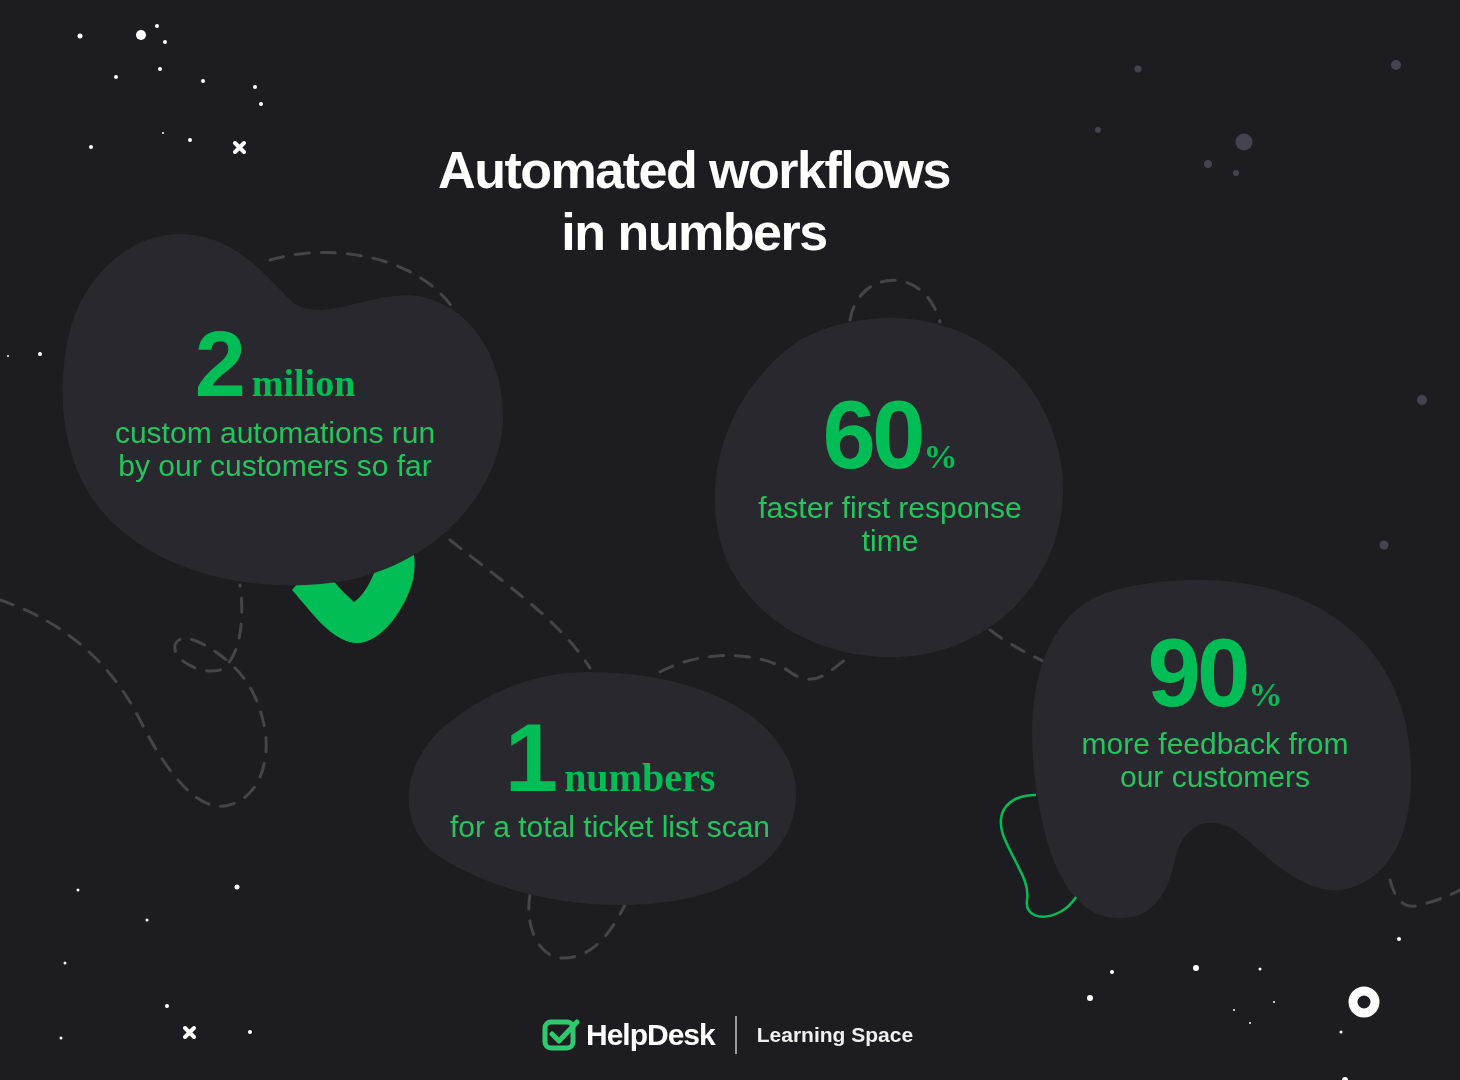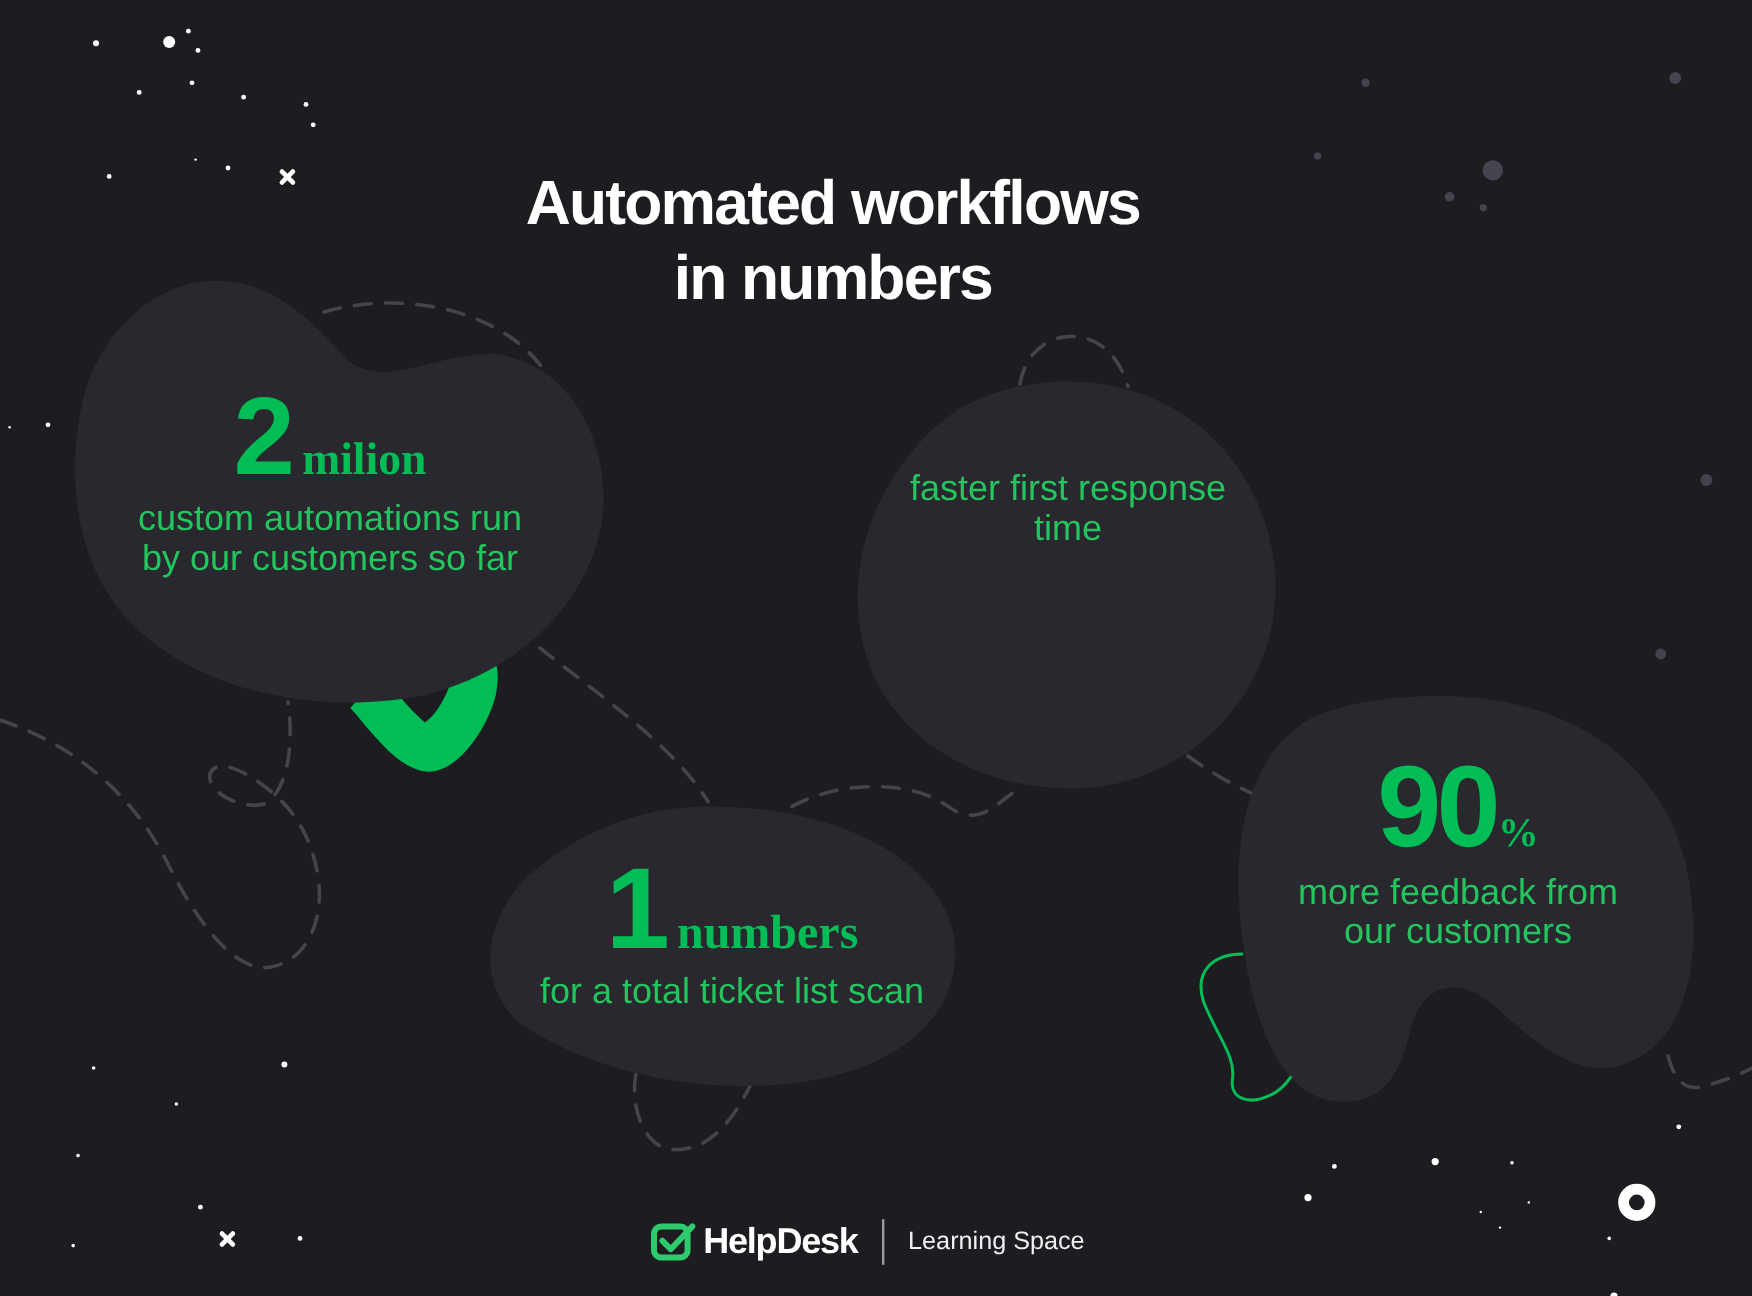--- a/index.html
+++ b/index.html
@@ -40,21 +40,21 @@
   #stat-4 .num { font-size: 96px; line-height: 96px; }
   #stat-4 .unit { font-size: 34px; margin-left: 2px; }
 
   .footer {
     position: absolute; top: 998px; left: 542px; height: 42px;
     display: flex; align-items: center; margin-top: 16px;
   }
   .logo-icon { width: 38px; height: 34px; margin-right: 6px; }
   .brand { font-size: 30px; font-weight: 700; letter-spacing: -1px; color: #ffffff; }
   .divider { width: 2px; height: 38px; background: #9a9aa0; margin: 0 20px; }
-  .sub-brand { font-size: 21px; font-weight: 400; color: #f0f0f0; }
+  .sub-brand { font-size: 21px; font-weight: 700; color: #f0f0f0; }
 </style>
 </head>
 <body>
 
 <svg class="bg-svg" viewBox="0 0 1460 1080" xmlns="http://www.w3.org/2000/svg">
 
   <g fill="none" stroke="#45444b" stroke-width="3" stroke-dasharray="14 12" stroke-linecap="round">
     <path d="M270 260 C 340 240, 430 260, 460 320"></path>
     <path d="M450 540 C 500 580, 560 620, 590 668"></path>
     <path d="M660 672 C 700 650, 760 650, 790 672 C 815 690, 830 670, 845 660"></path>
@@ -138,20 +138,23 @@
   <div class="big-line">
     <span class="num">2</span><span class="unit">milion</span>
   </div>
   <div class="desc">
     <span>custom automations run</span>
     <span>by our customers so far</span>
   </div>
 </div>
 
 <div class="stat" id="stat-2">
+  <div class="big-line">
+    <span class="num">60</span><span class="unit">%</span>
+  </div>
   <div class="desc">
     <span>faster first response time</span>
   </div>
 </div>
 
 <div class="stat" id="stat-3">
   <div class="big-line">
     <span class="num">1</span><span class="unit">numbers</span>
   </div>
   <div class="desc">

